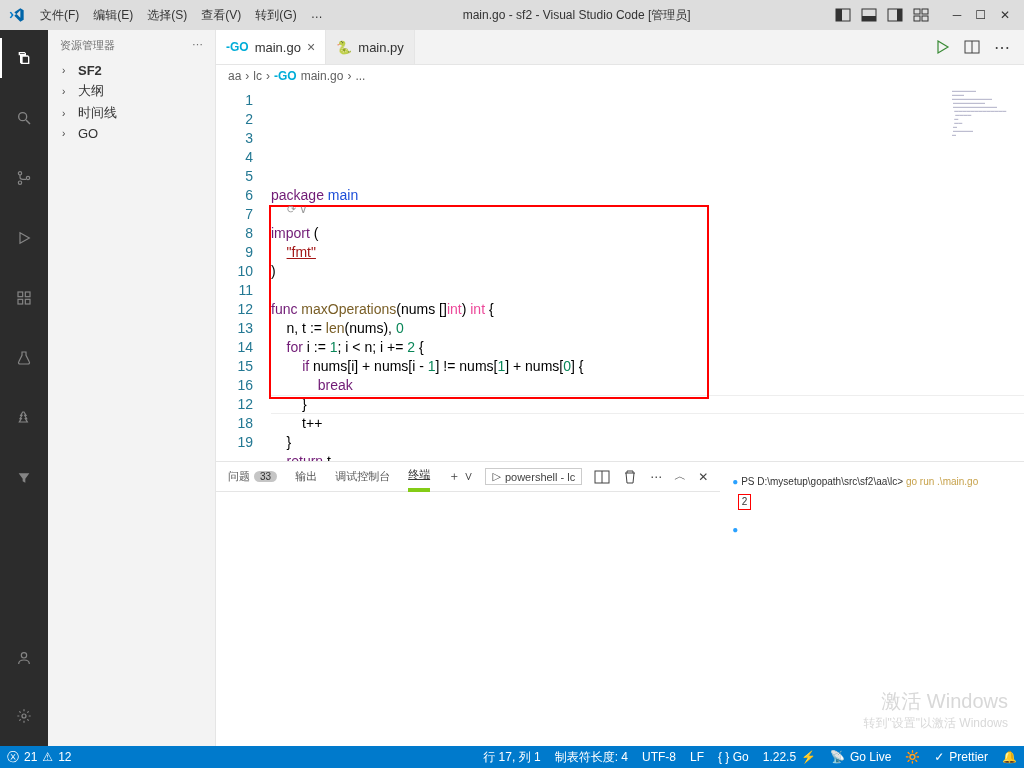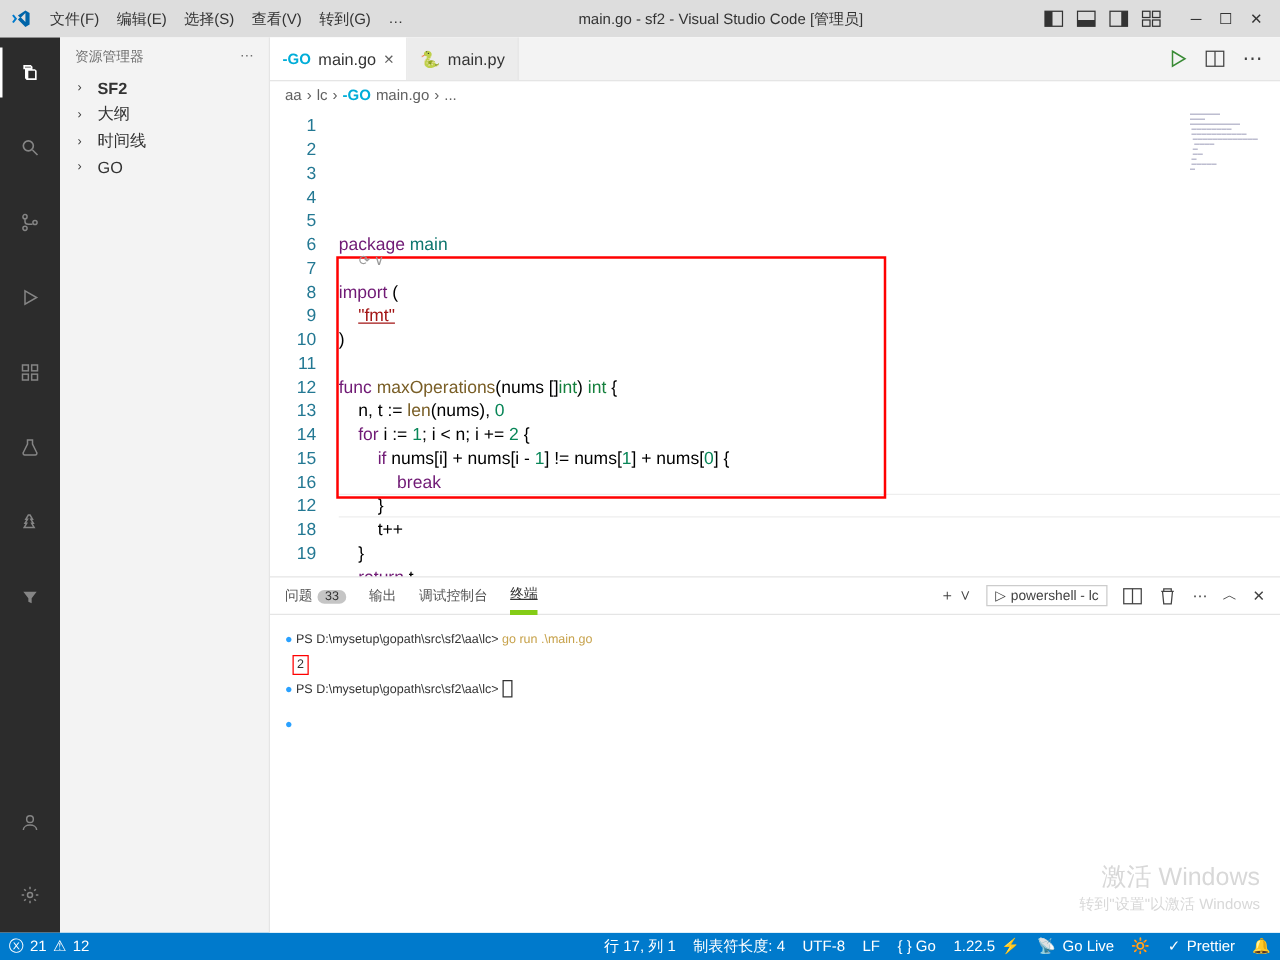--- a/index.html
+++ b/index.html
@@ -30,30 +30,30 @@
 .tab .pyicon { color:#3776ab; font-weight:bold; }
 .tab .close { color:#616161; font-size:14px; }
 .tabactions { margin-left:auto; display:flex; gap:14px; padding:0 14px; align-items:center; color:#424242; }
 .breadcrumb { height:22px; display:flex; align-items:center; padding:0 12px; font-size:12px; color:#616161; gap:4px; }
 .editor-body { flex:1; display:flex; position:relative; overflow:hidden; font-family:Consolas,monospace; font-size:14px; line-height:19px; }
 .gutter { width:55px; text-align:right; color:#237893; padding-right:18px; padding-top:4px; }
 .gutter div { height:19px; }
 .code { flex:1; padding-top:4px; position:relative; white-space:pre; color:#000; }
 .code .ln { height:19px; }
 .kw { color:#701a75; }
-.pkg { color:#0f766e; }
+.pkg { color:#1d4ed8; }
 .strU { color:#a31515; text-decoration:underline; text-decoration-color:#a31515; }
 .fn { color:#795e26; }
-.ty { color:#15803d; }
+.ty { color:#ec4899; }
 .num { color:#098658; }
 .redbox { position:absolute; border:2px solid #ff0000; pointer-events:none; }
 .minimap { position:absolute; right:2px; top:2px; width:70px; height:60px; opacity:.55; font-size:4px; line-height:4px; color:#88a; overflow:hidden; white-space:pre; }
 .annot { position:absolute; left:16px; top:113px; color:#999; font-size:11px; }
 .cursor-line { position:absolute; left:0; right:0; height:19px; border-top:1px solid #eee; border-bottom:1px solid #eee; pointer-events:none; }
-.panel { height:285px; border-top:1px solid #e5e5e5; background:#fff; display:flex; flex-direction:column; }
+.panel { height:285px; border-top:1px solid #e5e5e5; background:#fff; display:flex; flex-direction:row; }
 .ptabs { height:30px; display:flex; align-items:center; padding:0 12px; font-size:11px; color:#555; gap:18px; border-bottom:1px solid #e5e5e5; }
 .ptab { padding:6px 0; }
 .ptab.active { color:#333; border-bottom:4px solid #84cc16;text-decoration:underline; }
 .badge { background:#c5c5c5; color:#333; border-radius:8px; padding:0 6px; font-size:10px; margin-left:4px; }
 .ptabs .right { margin-left:auto; display:flex; gap:12px; align-items:center; font-size:12px; color:#424242; }
 .termsel { border:1px solid #ccc; padding:1px 6px; font-size:11px; display:flex; gap:4px; align-items:center; }
 .term { flex:1; padding:10px 12px; font-family:Consolas,monospace; font-size:10px; line-height:20px; color:#333; }
 .term .dot { color:#2aa1ff; }
 .term .cmd { color:#c7a24b; }
 .term .red2 { border:1.5px solid #ff0000; padding:0 3px; display:inline-block; line-height:14px; }
@@ -301,21 +301,20 @@
               </svg>
             </span>
           <span>⋯</span>
           <span>︿</span>
           <span>✕</span>
         </div>
       </div>
       <div class="term">
         <div><span class="dot">●</span> <span>PS D:\mysetup\gopath\src\sf2\aa\lc&gt; </span><span class="cmd">go run .\main.go</span></div>
         <div>&nbsp;&nbsp;<span class="red2">2</span></div>
-        <div><span class="dot">●</span> <span>PS D:\mysetup\gopath\src\sf2\aa\lc&gt; </span><span class="cur"></span></div>
         <div style="margin-top:8px"><span class="dot">●</span></div>
       </div>
     </div>
   </div>
 </div>
 
 <div class="statusbar">
   <div class="seg">ⓧ <span>21</span> ⚠ <span>12</span></div>
   <div class="right">
     <div class="seg">行 17, 列 1</div>

